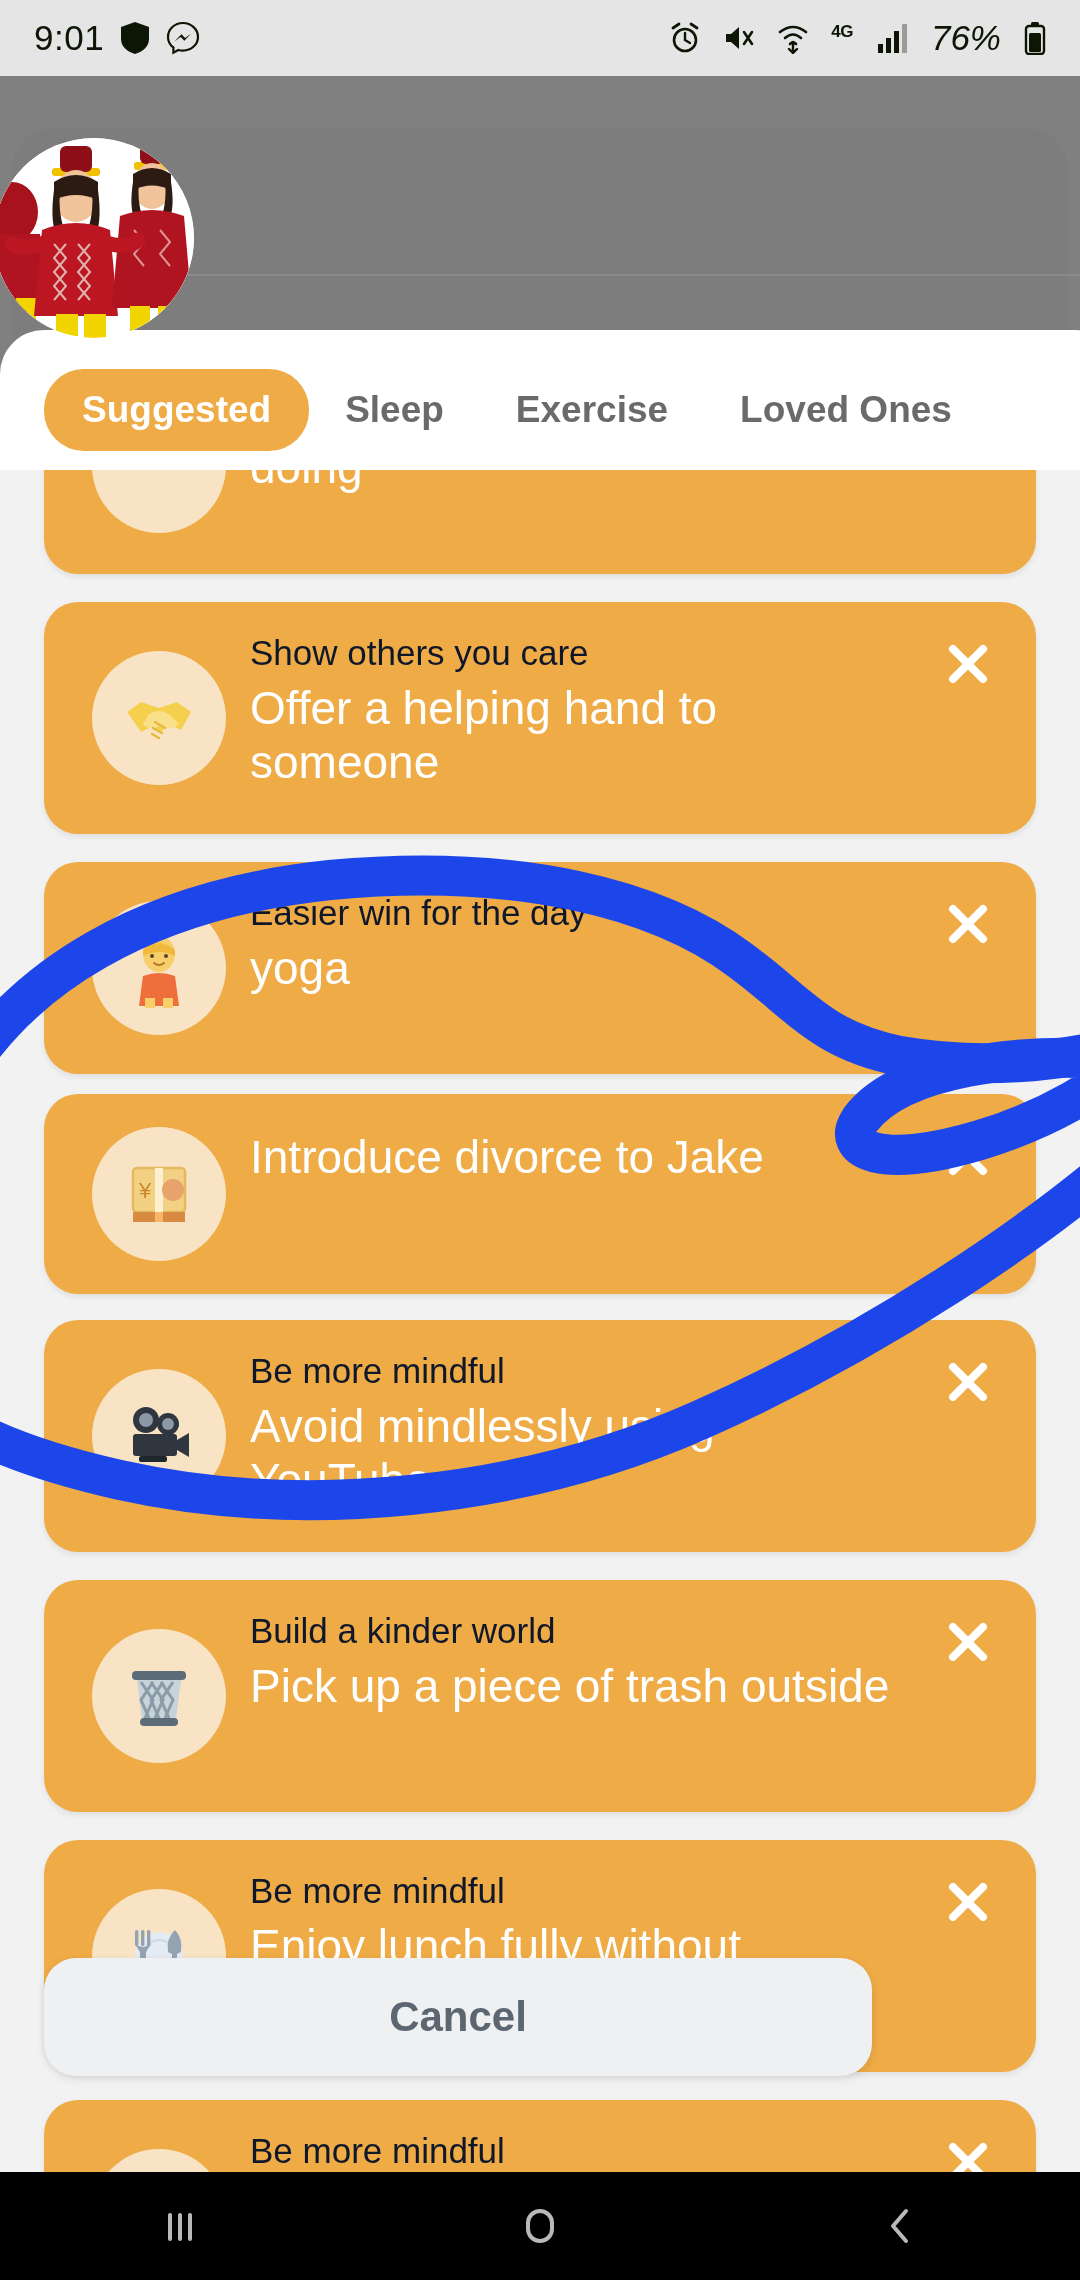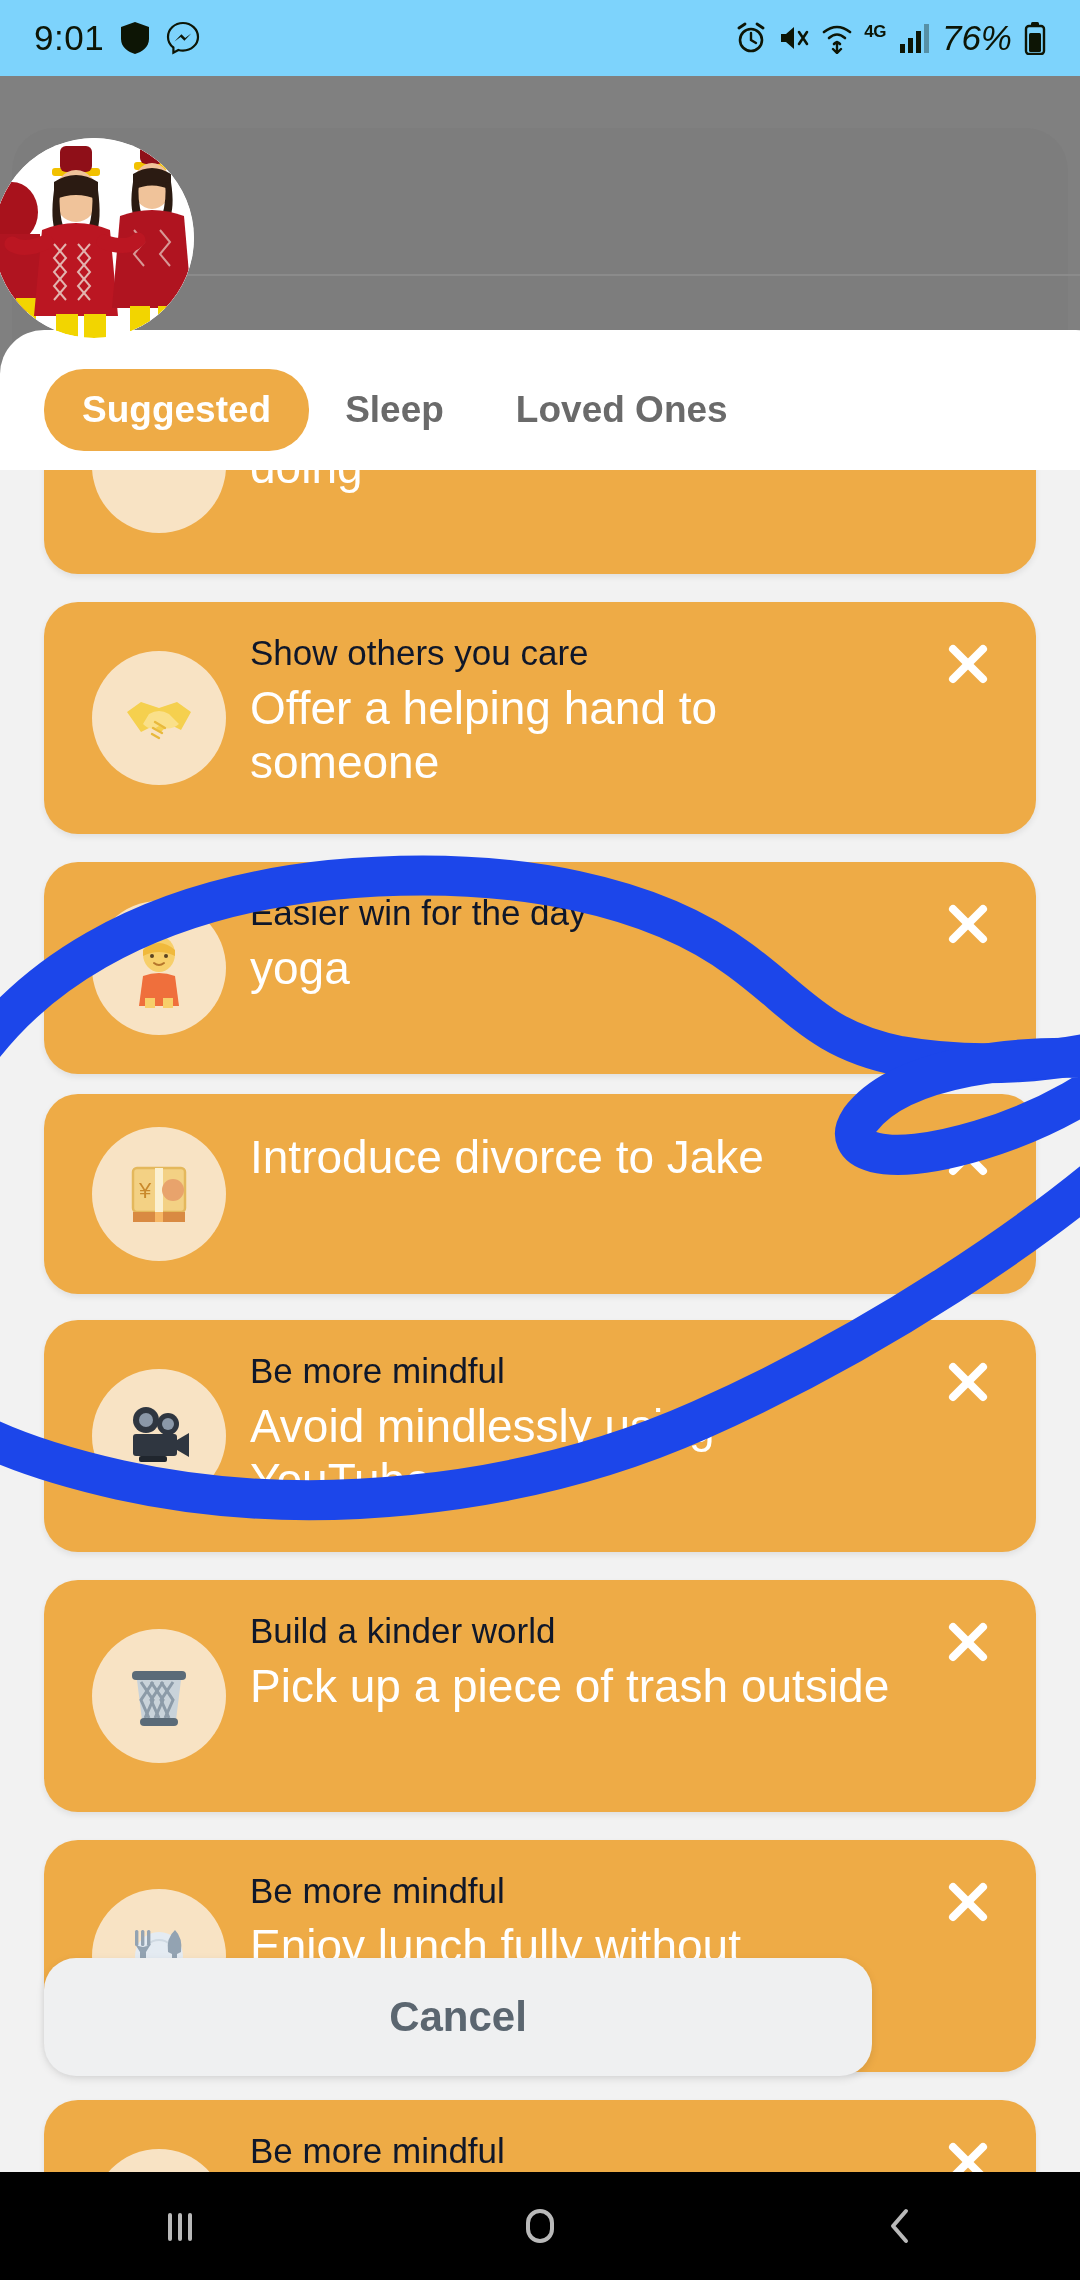--- a/index.html
+++ b/index.html
@@ -18,29 +18,29 @@
     position: absolute; inset: 0;
     width: 1080px; height: 2280px;
     background: #2b3a1b;
     overflow: hidden;
   }
 
   
   #statusbar {
     position: absolute; top: 0; left: 0;
     width: 1080px; height: 76px;
-    background: #7dd3fc;
+    background: #e5e5e5;
     display: flex; align-items: center;
     justify-content: space-between;
     padding: 0 34px;
     box-sizing: border-box;
     z-index: 60;
   }
   .sb-left { display:flex; align-items:center; gap: 16px; }
-  .sb-right { display:flex; align-items:center; gap: 12px; justify-content: flex-end; }
+  .sb-right { display:flex; align-items:center; gap: 23px; justify-content: flex-end; }
   .sb-time {
     color: #0d1505; font-size: 35px; font-weight: 400;
     letter-spacing: .5px;
   }
   .sb-ico { color:#0d1505; display:flex; align-items:center; }
   .sb-pct { color:#0d1505; font-size: 35px; font-style: italic; }
   .net-4g {
     color:#0d1505; font-size:17px; font-weight:700;
     letter-spacing:-.5px; transform: translateY(-6px);
   }
@@ -254,20 +254,21 @@
         <path d="M52 104 q-22 10 -34 2" stroke="#bb1622" stroke-width="15" fill="none" stroke-linecap="round"></path>
       </g>
     </svg>
   </div>
 
   <div id="sheet">
 
     <div id="tabs">
       <div class="tab active">Suggested</div>
       <div class="tab">Sleep</div>
+      <div class="tab">Exercise</div>
       <div class="tab">Loved Ones</div>
     </div>
 
     <div id="list">
 
       <div class="card" style="top:-112px;height:216px;">
         <div class="card-ico"></div>
         <div class="card-body" style="top:82px;">
           <div class="card-title">doing</div>
         </div>

